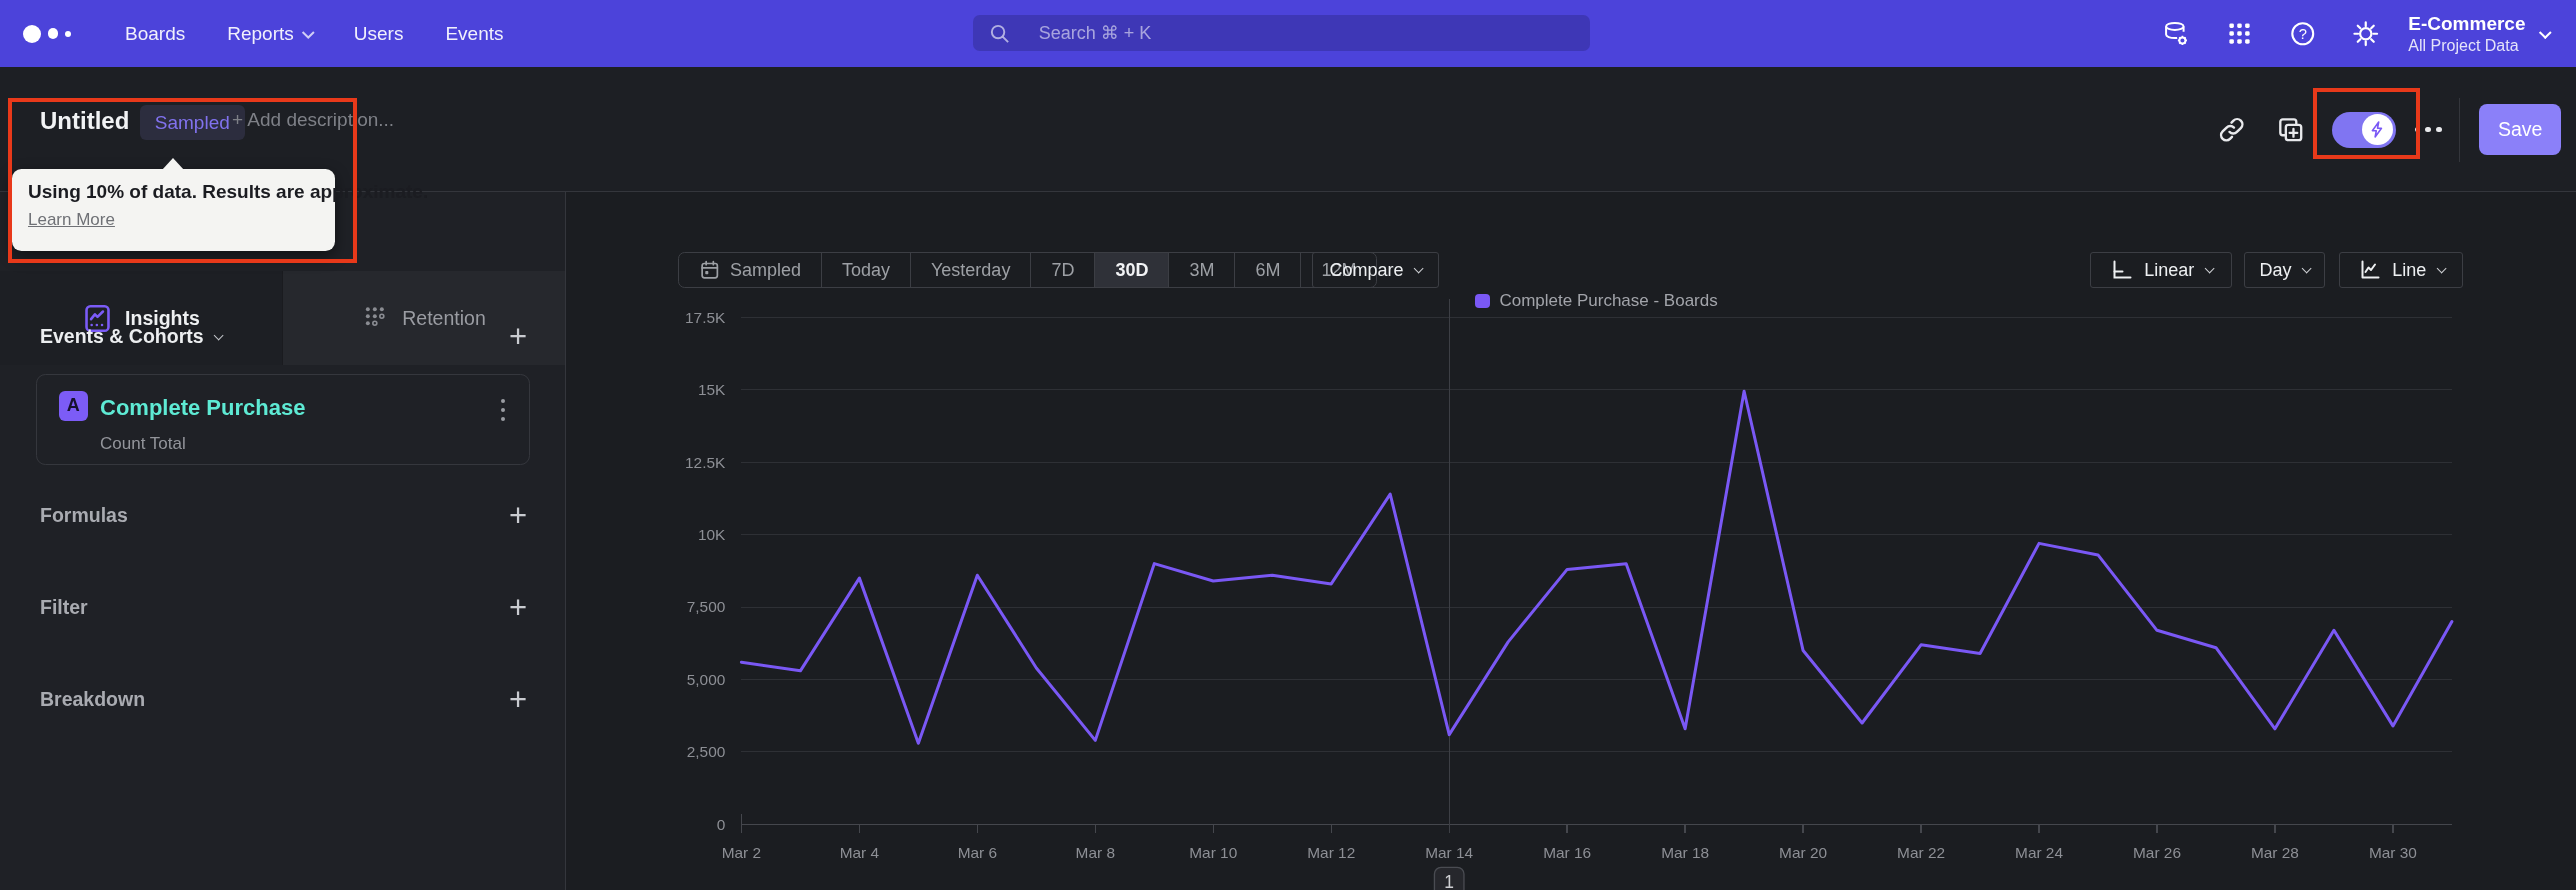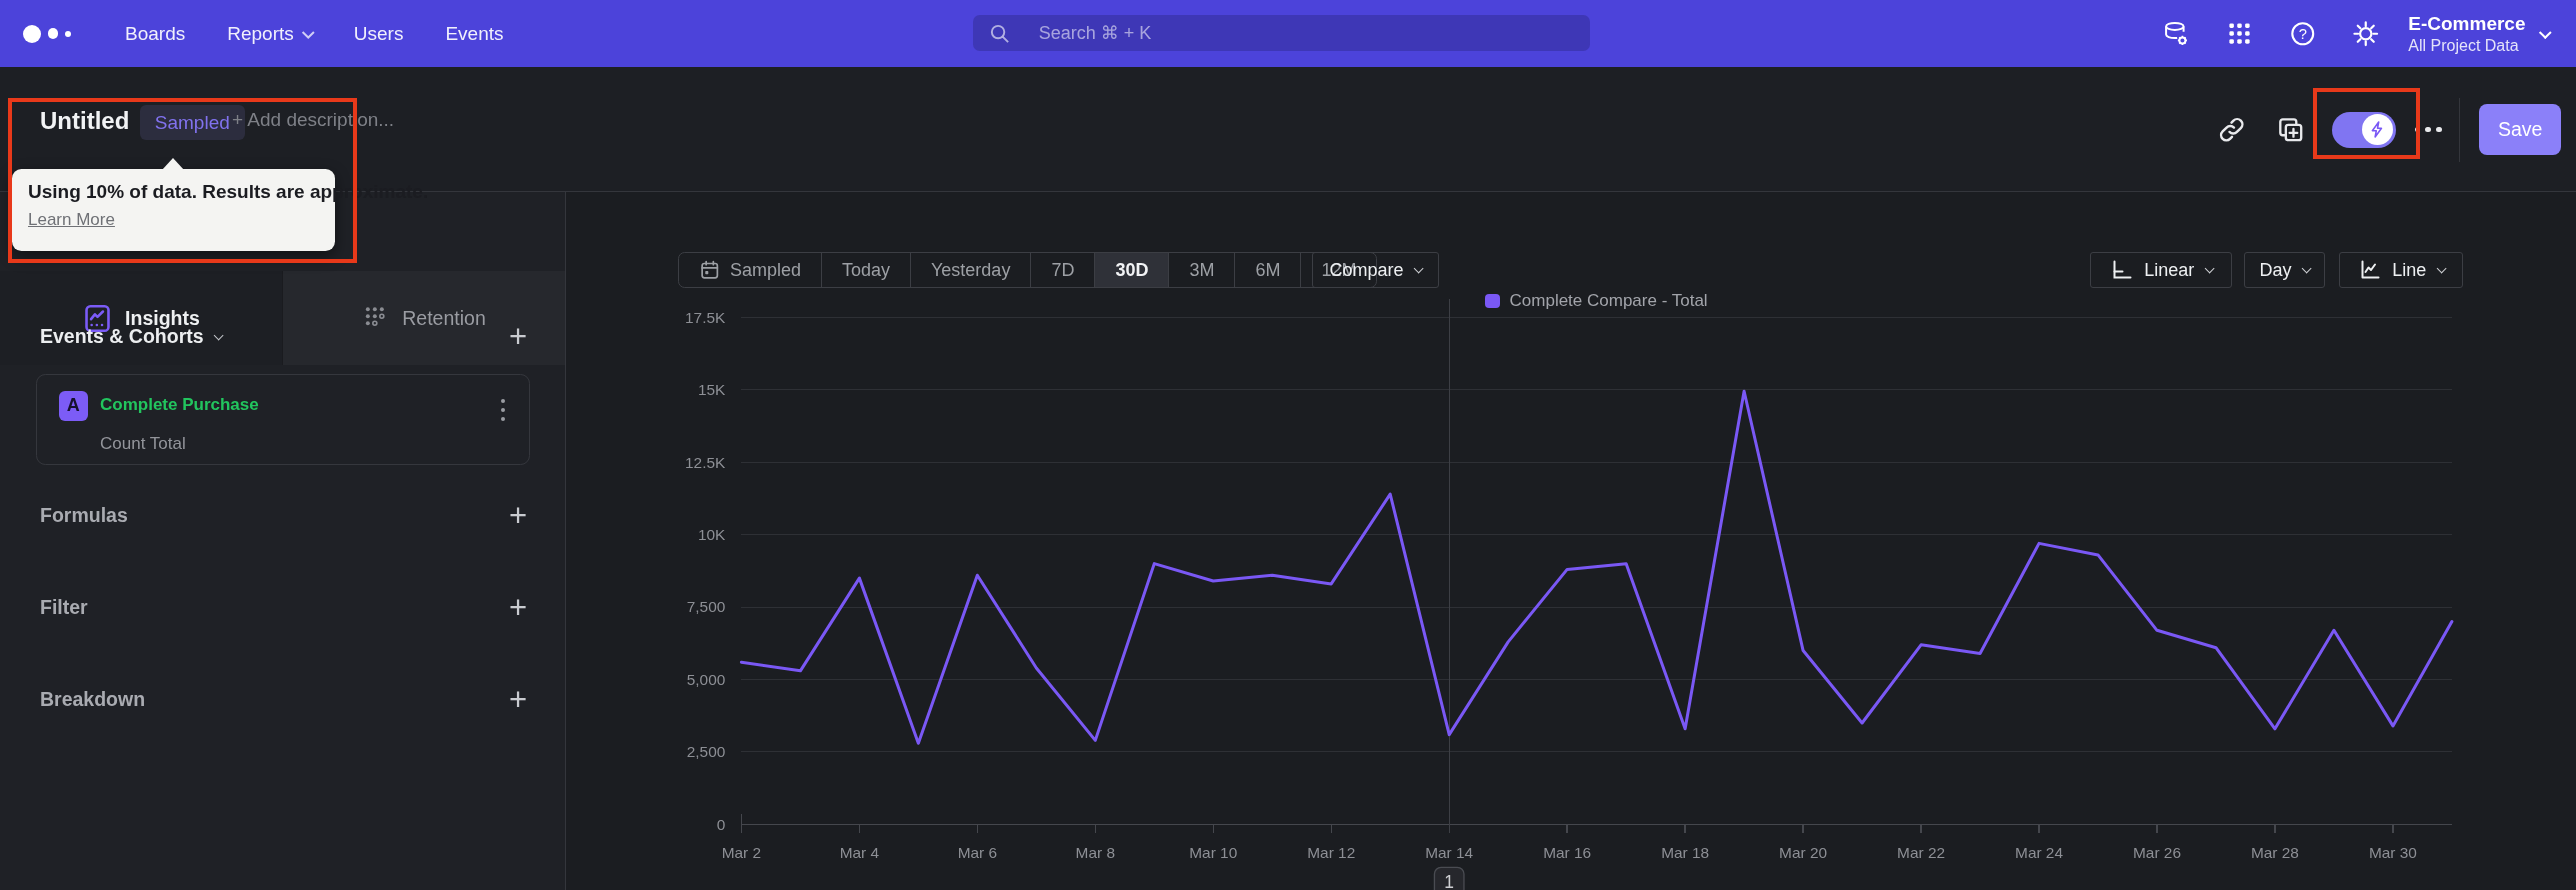--- a/index.html
+++ b/index.html
@@ -54,21 +54,21 @@
   .tab:first-child { border-left:none; }
   .tab.active { background:#1d1f24; color:#eef0f2; font-weight:bold; }
   .tab svg { flex:none; }
   .side-row { position:absolute; left:40px; right:38px; display:flex; align-items:center; justify-content:space-between; }
   .side-head { color:#eceef0; font-size:19.5px; font-weight:bold; display:flex; align-items:center; gap:10.7px; cursor:pointer; }
   .side-head .chev { border-width:1.7px; width:7.4px; height:7.4px; color:#c3c5ca; }
   .side-label { color:#a9abb1; font-size:19.5px; font-weight:bold; }
   .plus-btn { color:#c9cbd0; font-size:31px; font-weight:300; line-height:27px; cursor:pointer; }
   .event-card { position:absolute; left:36px; top:182px; width:494px; height:91px; border:1.3px solid #35373d; border-radius:9.4px; cursor:pointer; }
   .a-badge { position:absolute; left:21.5px; top:16px; width:29.5px; height:29.5px; border-radius:6px; background:#7c5cf6; color:#16112e; font-size:18px; font-weight:bold; display:flex; align-items:center; justify-content:center; }
-  .event-name { position:absolute; left:63px; top:20px; color:#22c55e; font-size:17px; font-weight:bold; }
+  .event-name { position:absolute; left:63px; top:20px; color:#5eead4; font-size:22px; font-weight:bold; }
   .event-metric { position:absolute; left:63px; top:59px; color:#93959b; font-size:17px; }
   .kebab { position:absolute; right:21.5px; top:21.5px; display:flex; flex-direction:column; gap:4.7px; cursor:pointer; padding:2.7px; }
   .kebab i { width:4px; height:4px; border-radius:50%; background:#9a9ca2; }
 
   
   .main { position:absolute; left:567px; top:192px; width:2009px; height:698px; background:#1b1d21; }
   .seg-control { position:absolute; left:111px; top:60px; height:36px; display:flex; border:1.3px solid #3c3e44; border-radius:6.7px; overflow:hidden; }
   .seg { display:flex; align-items:center; gap:9.4px; padding:0 20px; font-size:18px; color:#9da0a5; border-left:1.3px solid #3c3e44; cursor:pointer; white-space:nowrap; }
   .seg:first-child { border-left:none; }
   .seg.active { background:#2f3138; color:#f2f3f5; font-weight:bold; }
@@ -330,21 +330,21 @@
             <path d="M4.5 3.5v16h16"></path>
             <polyline points="7.5,14 10.5,9.5 13,12 17,6.5"></polyline>
           </svg>
       </span>
       <span>Line</span>
         <i class="chev"></i>
     </div>
 
     <div class="legend">
       <span class="swatch" id="legend-swatch" style="background: rgb(122, 88, 245);"></span>
-      <span class="ltext">Complete Compare - Total</span>
+      <span class="ltext">Complete Purchase - Boards</span>
     </div>
 
     <svg id="chart-svg" width="2009" height="602" viewBox="0 0 2995 897">
         <line x1="260" y1="798" x2="2810" y2="798" stroke="#45474d" stroke-width="2" shape-rendering="crispEdges"></line>
         <text x="236" y="806" text-anchor="end" fill="#8d8f95" font-size="23" font-family="Liberation Sans, sans-serif">0</text>
         <line x1="260" y1="690" x2="2810" y2="690" stroke="#2e3035" stroke-width="1.5" shape-rendering="crispEdges"></line>
         <text x="236" y="698" text-anchor="end" fill="#8d8f95" font-size="23" font-family="Liberation Sans, sans-serif">2,500</text>
         <line x1="260" y1="582" x2="2810" y2="582" stroke="#2e3035" stroke-width="1.5" shape-rendering="crispEdges"></line>
         <text x="236" y="590" text-anchor="end" fill="#8d8f95" font-size="23" font-family="Liberation Sans, sans-serif">5,000</text>
         <line x1="260" y1="474" x2="2810" y2="474" stroke="#2e3035" stroke-width="1.5" shape-rendering="crispEdges"></line>

